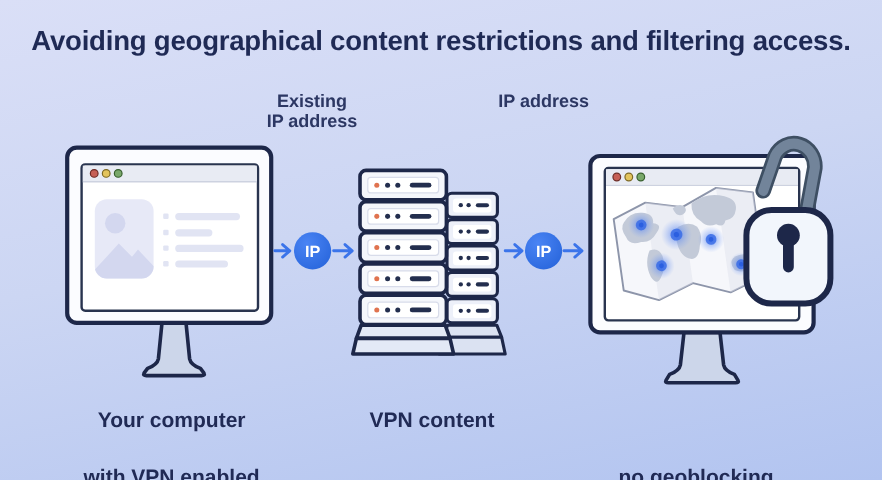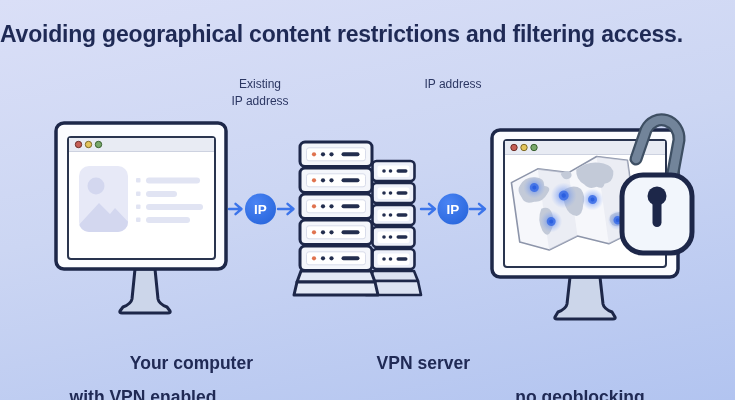--- a/index.html
+++ b/index.html
@@ -3,34 +3,34 @@
 <meta charset="utf-8">
 <style>
   html,body{margin:0;padding:0;}
   body{font-family:"Liberation Sans", sans-serif;}
   .stage{
     position:relative;width:735px;height:400px;overflow:hidden;
     background:linear-gradient(168deg,#dadff7 0%,#ccd6f3 45%,#b2c4f0 100%);
   }
   .stage svg{position:absolute;left:0;top:0;}
   .page-title{
-    position:absolute;top:21px;left:0;width:735px;text-align:left;
+    position:absolute;top:21px;left:0;width:735px;text-align:center;
     font-size:23px;font-weight:700;color:#1f2a55;letter-spacing:-0.2px;margin:0;
   }
   .ip-label{
     position:absolute;width:110px;top:76px;text-align:center;
-    font-size:12px;font-weight:400;color:#2c3763;line-height:17px;
+    font-size:15px;font-weight:700;color:#2c3763;line-height:17px;
   }
   .ip-label-existing{left:205px;}
   .ip-label-new{left:398px;}
   .caption{
     position:absolute;width:220px;text-align:center;
     font-size:17.5px;font-weight:700;color:#202a55;line-height:20px;
   }
-  .cap-line1{top:353px;text-align:right;}
+  .cap-line1{top:340px;}
   .cap-line2{top:387px;}
   .cap-computer{left:33px;}
   .cap-server{left:250px;}
   .cap-exploration{left:470px;}
 </style>
 </head>
 <body>
 
 <div class="stage">
 
@@ -260,16 +260,16 @@
   <div class="ip-label ip-label-existing">
     <div>Existing</div>
     <div>IP address</div>
   </div>
   <div class="ip-label ip-label-new">
     <div>IP address</div>
   </div>
 
   <div class="caption cap-computer cap-line1">Your computer</div>
   <div class="caption cap-computer cap-line2">with VPN enabled</div>
-  <div class="caption cap-server cap-line1">VPN server</div>
+  <div class="caption cap-server cap-line1">VPN content</div>
   <div class="caption cap-exploration cap-line2">no geoblocking</div>
 
 </div>
 
 </body></html>

